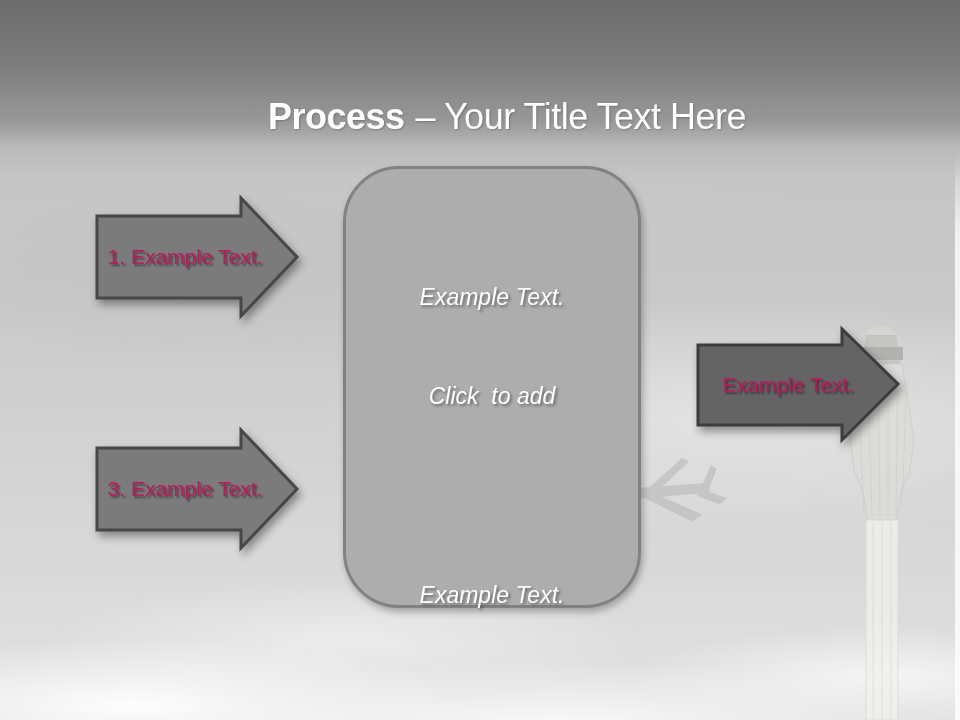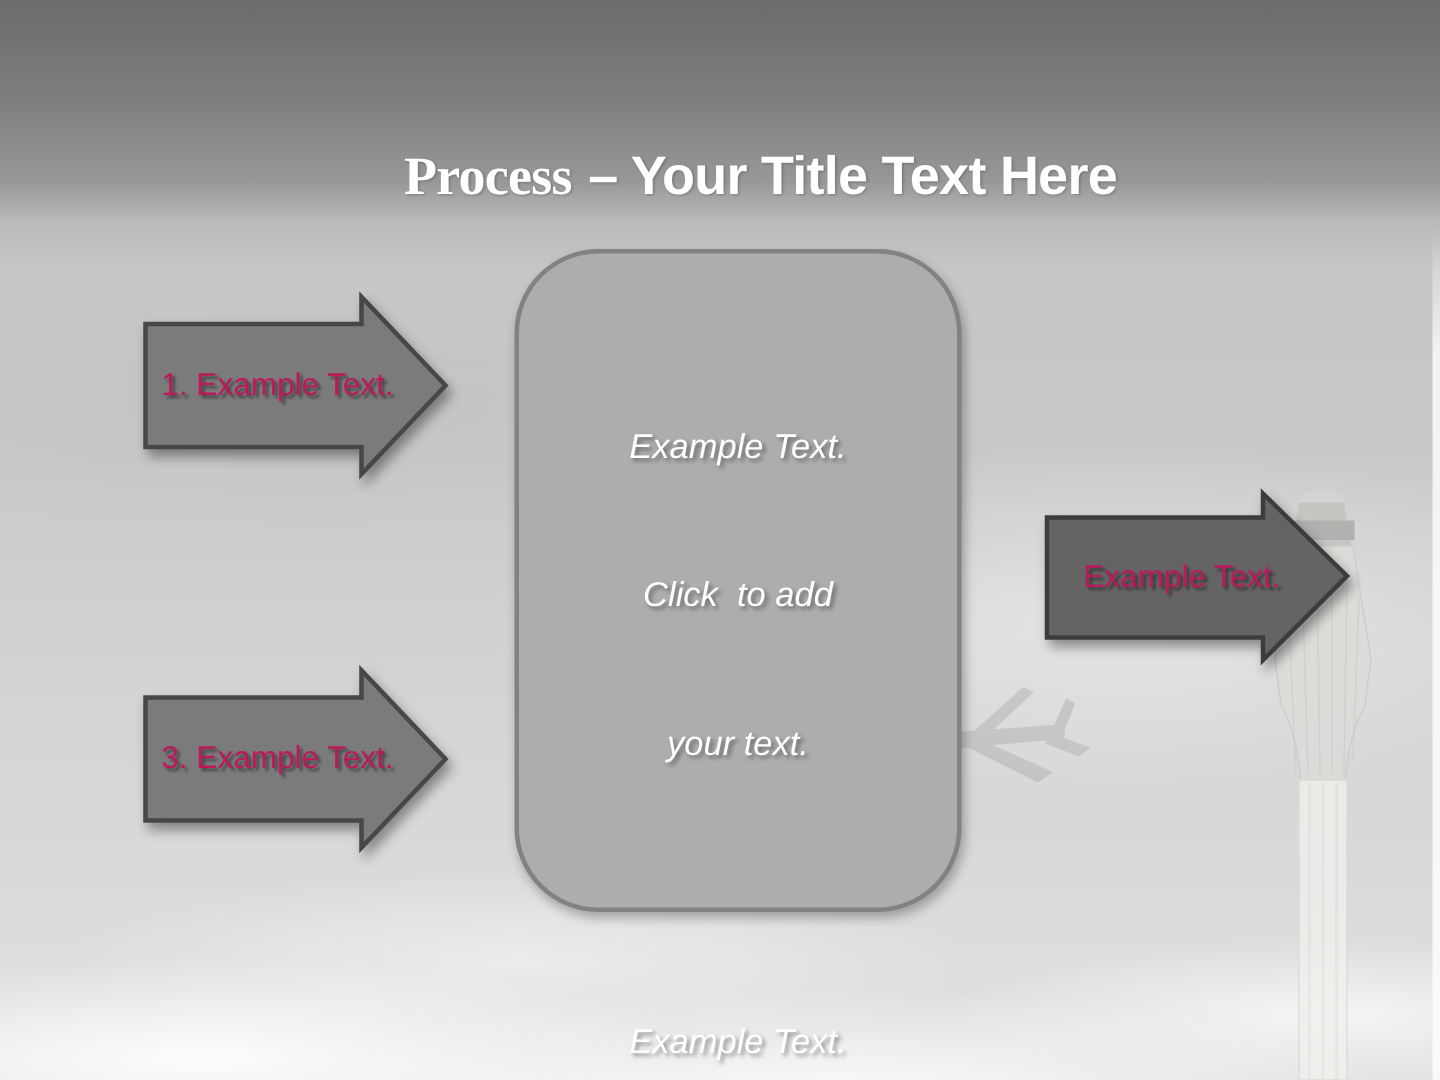--- a/index.html
+++ b/index.html
@@ -32,37 +32,37 @@
     position:absolute; top:0; left:0; right:0; height:178px; z-index:2;
     background:linear-gradient(180deg, #6c6c6c 0%, #7c7c7c 35%, #989898 68%,
                rgba(173,173,173,.45) 83%, rgba(200,200,200,0) 100%);
   }
   .title {
     position:absolute; top:54px; left:0; width:100%; z-index:3;
     text-align:center; color:#ffffff; font-size:36px; letter-spacing:-0.5px;
     transform:translateX(8px); text-shadow:1px 1px 2px rgba(0,0,0,.22);
     white-space:pre;
   }
-  .title .t-bold { font-weight:bold;font-family:Liberation Serif, serif; }
-  .title .t-rest { font-weight:bold; margin-left:11px; }
+  .title .t-bold { font-weight:bold; }
+  .title .t-rest { font-weight:normal; margin-left:11px; }
   
   .arrow { position:absolute; z-index:4; width:204px; }
   .arrow svg { position:absolute; left:0; top:0; overflow:visible;
                filter:drop-shadow(3px 5px 4px rgba(0,0,0,.38)); }
   .arrow polygon { stroke-width:3; stroke-linejoin:miter; }
   .left-arrow polygon  { stroke:#474747; }
   .right-arrow polygon { stroke:#3c3c3c; }
   .arrow .lbl {
     position:absolute; inset:0; display:flex; align-items:center; justify-content:center;
     color:#be185d; font-size:21px; text-shadow:2px 2px 2px rgba(0,0,0,.45); white-space:pre;
   }
   .left-arrow .lbl  { padding-right:24px; }
   .right-arrow .lbl { padding-left:20px; padding-right:40px; }
   .left-arrow  { height:122px; left:95px; }
-  .arrow-1 { top:196px; } .arrow-2 { top:321px; } .arrow-3 { top:445px; }
+  .arrow-1 { top:196px; } .arrow-2 { top:321px; } .arrow-3 { top:428px; }
   .right-arrow { height:115px; left:696px; top:327px; }
   
   .center-box {
     position:absolute; left:343px; top:166px; width:298px; height:442px; z-index:3;
     box-sizing:border-box; background:#adadad; border:3px solid #828282; border-radius:56px;
     box-shadow:2px 4px 7px rgba(0,0,0,.28);
     display:flex; flex-direction:column; align-items:center;
     padding-top:46px; row-gap:34px;
   }
   .text-group {
@@ -130,21 +130,20 @@
     <svg width="204" height="122" viewBox="0 0 204 122">
       <polygon points="2,20 146,20 146,2 202,61 146,120 146,102 2,102" fill="#7b7b7b"></polygon>
     </svg>
     <div class="lbl">3. Example Text.</div>
   </div>
 
   <div class="center-box">
     <div class="text-group">
       <div>Example Text.</div>
       <div>Click  to add</div>
-      <div>your text.</div>
     </div>
     <div class="text-group">
       <div>Example Text.</div>
       
       
     </div>
 
   </div>
 
   <div class="arrow right-arrow">

